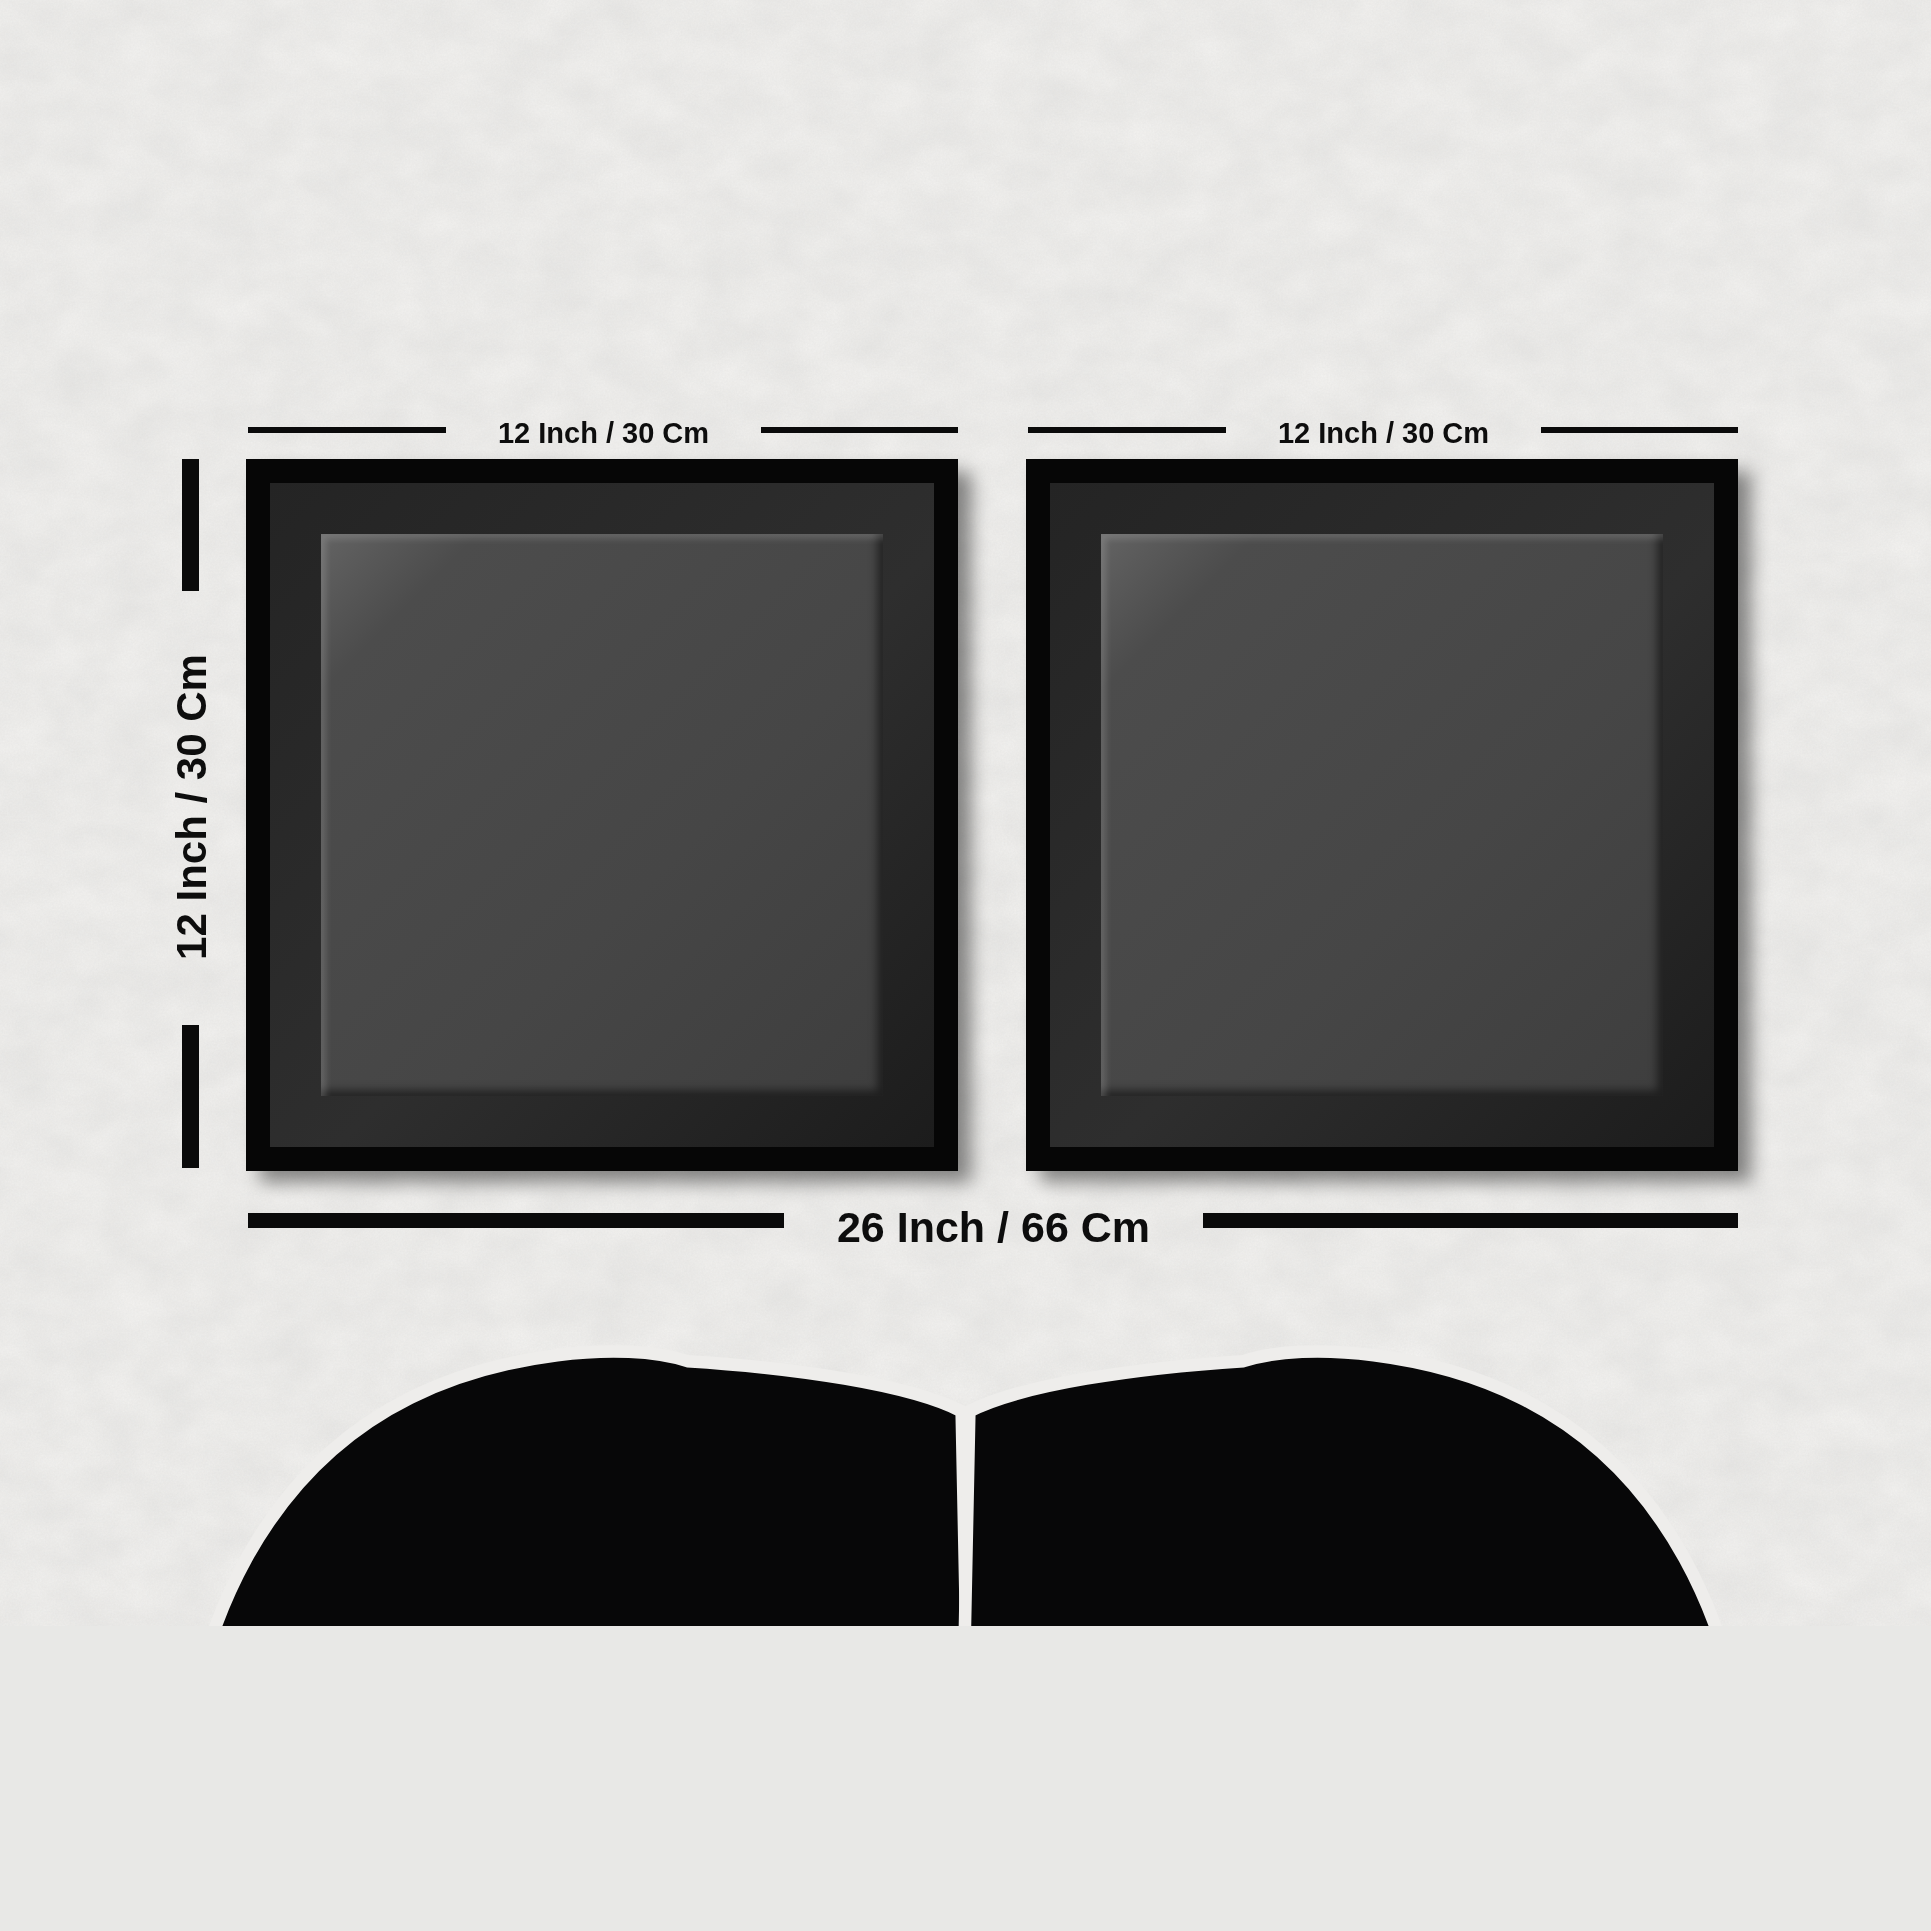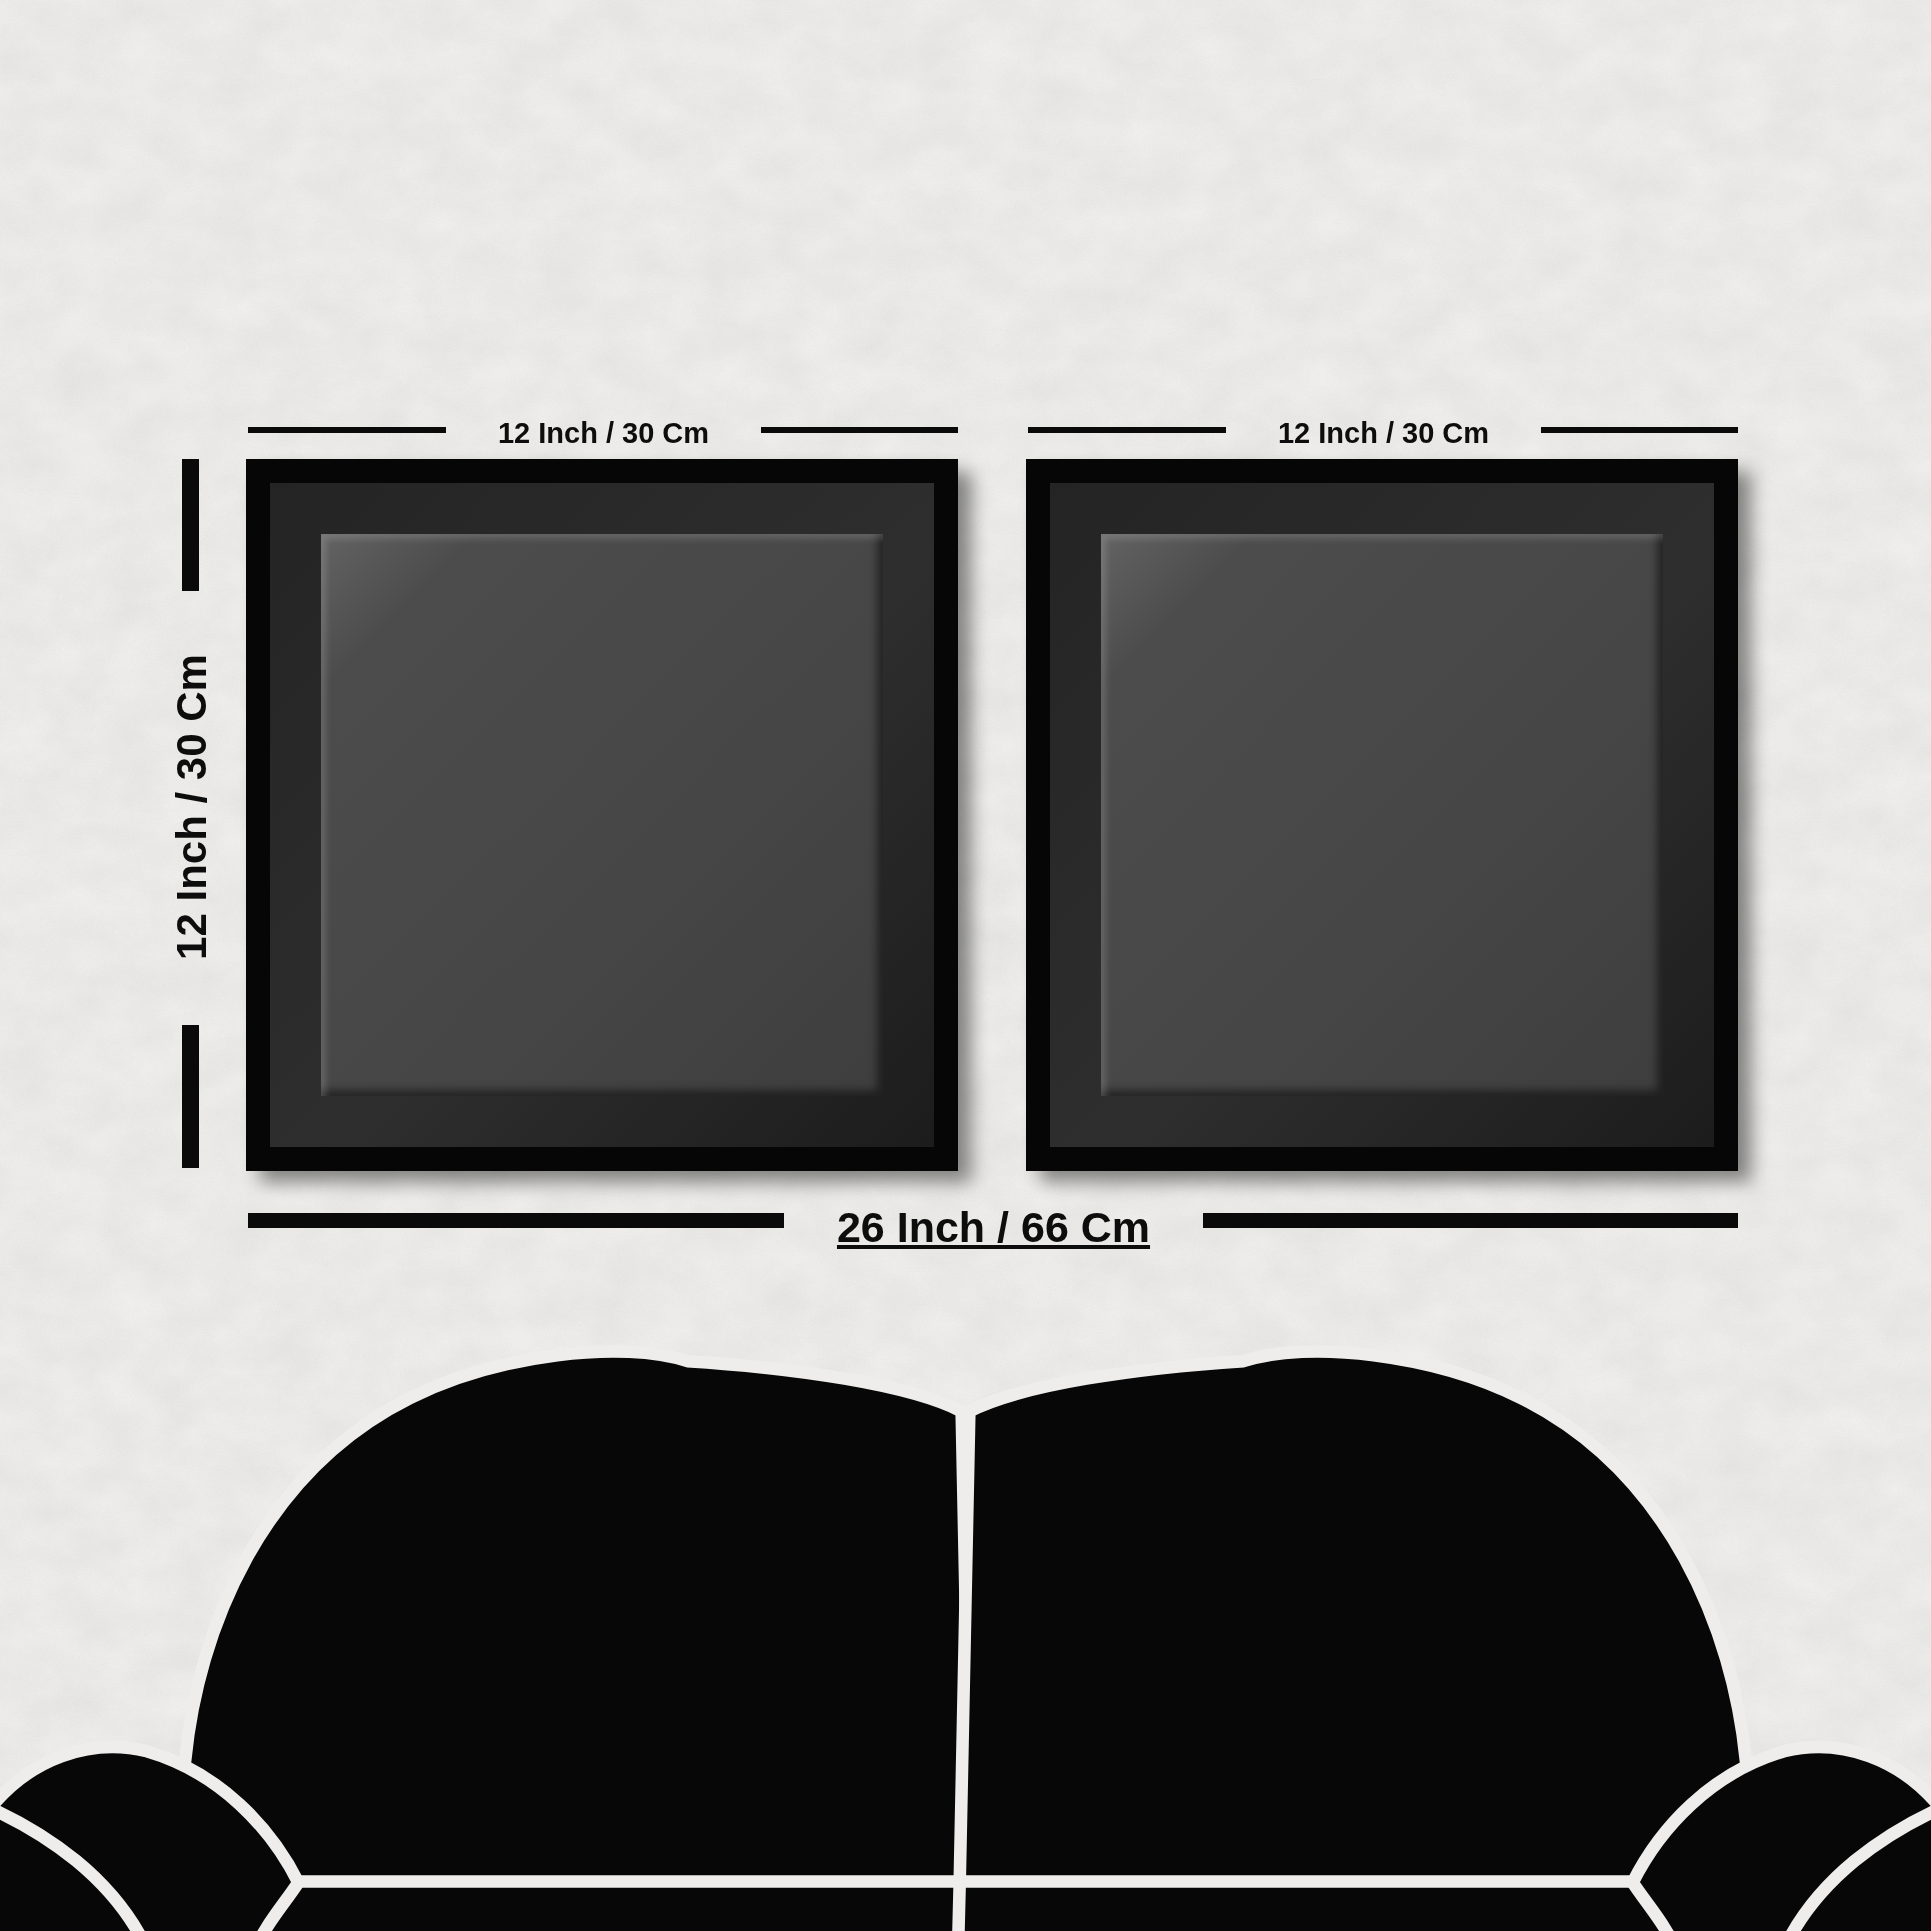--- a/index.html
+++ b/index.html
@@ -1,32 +1,32 @@
 <!DOCTYPE html>
 <html><head>
 <meta charset="utf-8">
 <style>
   html,body{margin:0;padding:0;background:#e8e8e6;}
   .stage{
-    position:relative;width:1931px;height:1931px;overflow:hidden;
+    position:relative;width:1931px;height:1626px;overflow:hidden;
     background:#f3f2f0;
     font-family:"Liberation Sans","DejaVu Sans",sans-serif;
   }
   .wall-noise{position:absolute;left:0;top:0;width:1931px;height:1931px;pointer-events:none;}
   
   .dim-line{position:absolute;height:5.8px;background:#0a0a0a;}
   .dim-bar{position:absolute;height:15.4px;background:#0a0a0a;}
   .dim-seg{position:absolute;width:17.4px;background:#0a0a0a;}
   .dim-label{
     position:absolute;color:#0d0d0d;font-weight:bold;text-align:center;
     white-space:nowrap;
   }
   .dim-label.top{width:315px;height:39px;line-height:39px;font-size:29px;}
   .dim-label.side{font-size:42px;transform:translate(-50%,-50%) rotate(-90deg);}
-  .dim-label.bottom{width:419px;height:46px;line-height:46px;font-size:43px;text-decoration:underline;}
+  .dim-label.bottom{width:419px;height:46px;line-height:46px;font-size:43px;}
   
   .frame{
     position:absolute;width:712px;height:712px;top:459px;
     background:#060606;
     box-shadow:13.5px 11.6px 17.4px rgba(0,0,0,0.45);
   }
   .frame-mat{
     position:absolute;inset:24px;
     background:linear-gradient(135deg,#242424 0%,#2e2e2e 55%,#1c1c1c 100%);
   }

